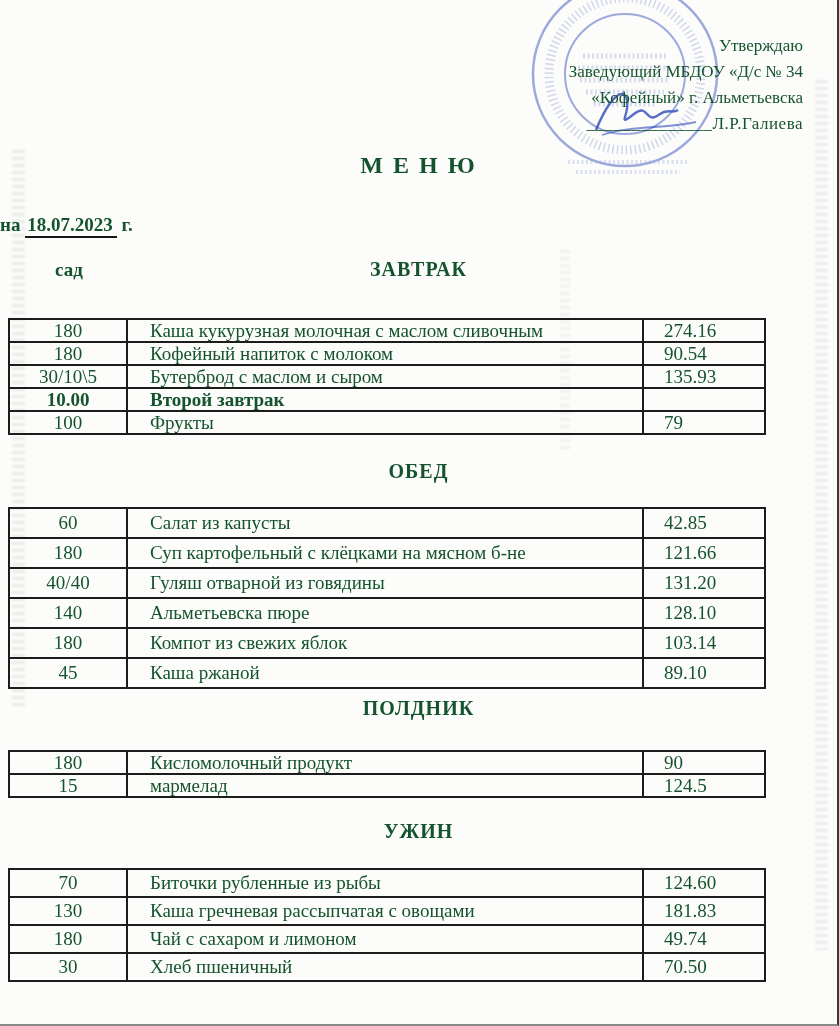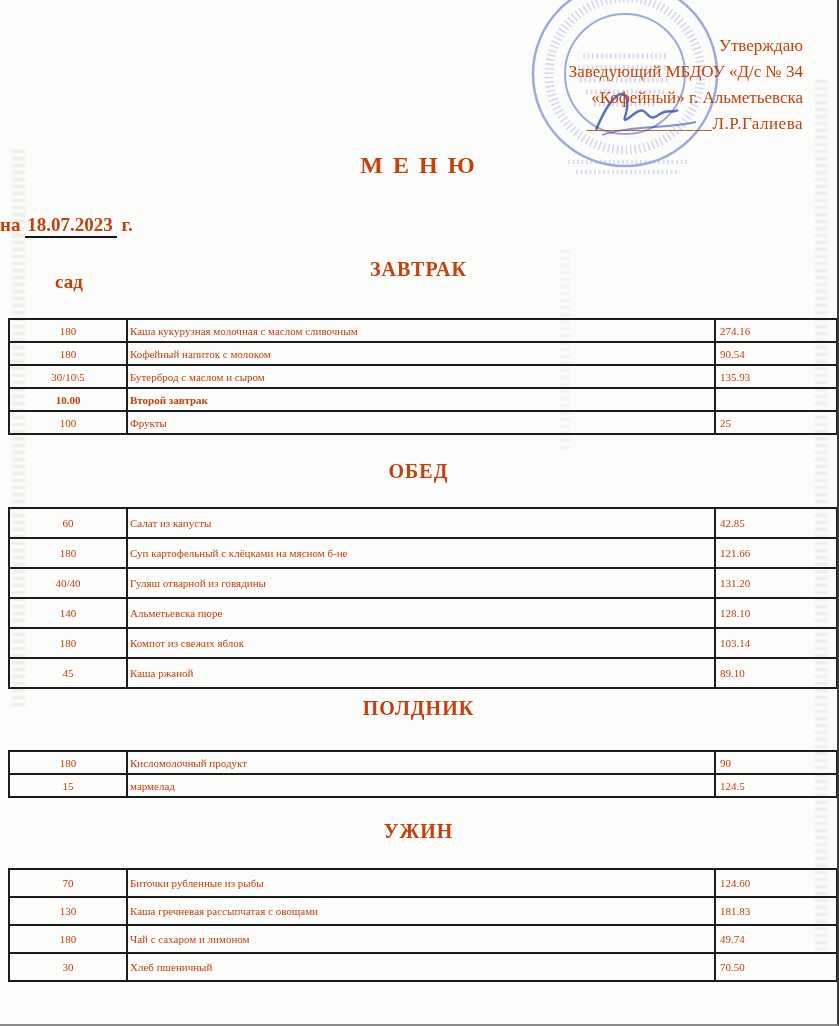--- a/index.html
+++ b/index.html
@@ -1,45 +1,45 @@
 <!DOCTYPE html>
 <html><head>
 <meta charset="utf-8">
 <style>
   html,body{margin:0;padding:0;background:#d9d9d9;}
   .page{
     position:relative;width:839px;height:1026px;margin:0 auto;
     background:#fcfcfa;overflow:hidden;box-sizing:border-box;
-    font-family:"Liberation Serif","DejaVu Serif",serif;color:#c2410c;
+    font-family:"Liberation Serif","DejaVu Serif",serif;color:#14532d;
     border-right:2px solid #3a3a3a;border-bottom:2px solid #8a8a8a;
   }
   
   .approval{position:absolute;top:33px;right:34px;text-align:right;
     font-size:17px;line-height:26px;white-space:nowrap;}
   .approval .sig-line{letter-spacing:.5px;}
   
   .doc-title{position:absolute;top:152px;left:0;width:100%;text-align:center;
     font-size:24px;font-weight:bold;letter-spacing:2px;}
   .date-line{position:absolute;top:214px;left:0;width:100%;text-align:left;
     font-size:19px;font-weight:bold;}
   .date-line .date-ul{border-bottom:2px solid #161616;padding:0 4px 1px 2px;}
   
   .section-line{position:absolute;left:0;width:100%;text-align:center;}
   .section-heading{font-size:20px;font-weight:bold;
     letter-spacing:1px;}
-  .group-label{position:absolute;left:55px;top:13px;font-size:19px;font-weight:bold;}
-  
-  .menu-table{position:absolute;left:8px;width:830px;border-collapse:collapse;
-    table-layout:fixed;font-size:11px;}
+  .group-label{position:absolute;left:55px;top:1px;font-size:19px;font-weight:bold;}
+  
+  .menu-table{position:absolute;left:8px;width:758px;border-collapse:collapse;
+    table-layout:fixed;font-size:19px;}
   .menu-table td{border:2px solid #1c1c1c;padding:0 4px;vertical-align:middle;
     overflow:hidden;white-space:nowrap;}
   .c-portion{width:118px;} .c-value{width:122px;}
   td.portion{text-align:center;}
-  td.dish{padding-left:2px;}
-  td.value{padding-left:4px;border-radius:8px;}
+  td.dish{padding-left:22px;}
+  td.value{padding-left:20px;border-radius:8px;}
   .rows-tight td{height:21px;line-height:20px;}
   .rows-mid td{height:26px;line-height:24px;}
   .rows-tall td{height:28px;line-height:26px;}
   tr.bold-row td{font-weight:bold;}
   
   .stamp{position:absolute;top:-14px;left:498px;width:250px;height:200px;
     pointer-events:none;}
   .signature{position:absolute;top:84px;left:588px;width:120px;height:58px;
     pointer-events:none;}
   
@@ -115,21 +115,21 @@
         <td class="value">135.93</td>
       </tr>
       <tr class="bold-row">
         <td class="portion">10.00</td>
         <td class="dish">Второй завтрак</td>
         <td class="value"></td>
       </tr>
       <tr>
         <td class="portion">100</td>
         <td class="dish">Фрукты</td>
-        <td class="value">25</td>
+        <td class="value">79</td>
       </tr>
     </tbody>
   </table>
 
   <div class="section-line" style="top:460px">
     <span class="section-heading">ОБЕД</span>
   </div>
 
   <table class="menu-table rows-tall" style="top:507px">
     <colgroup>

